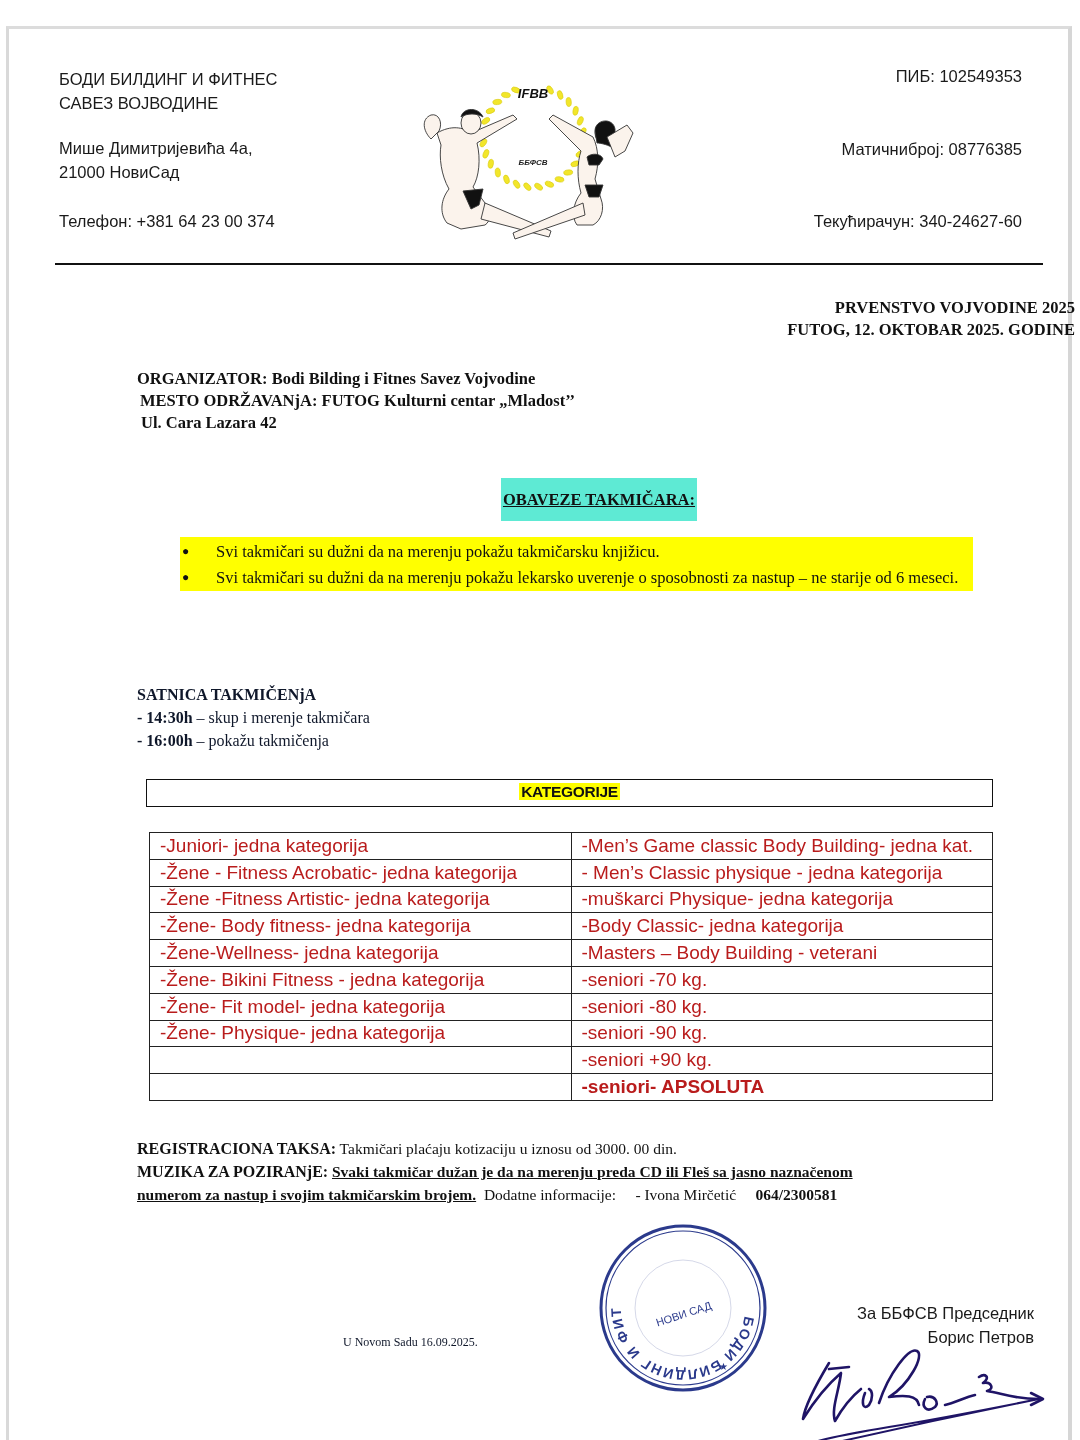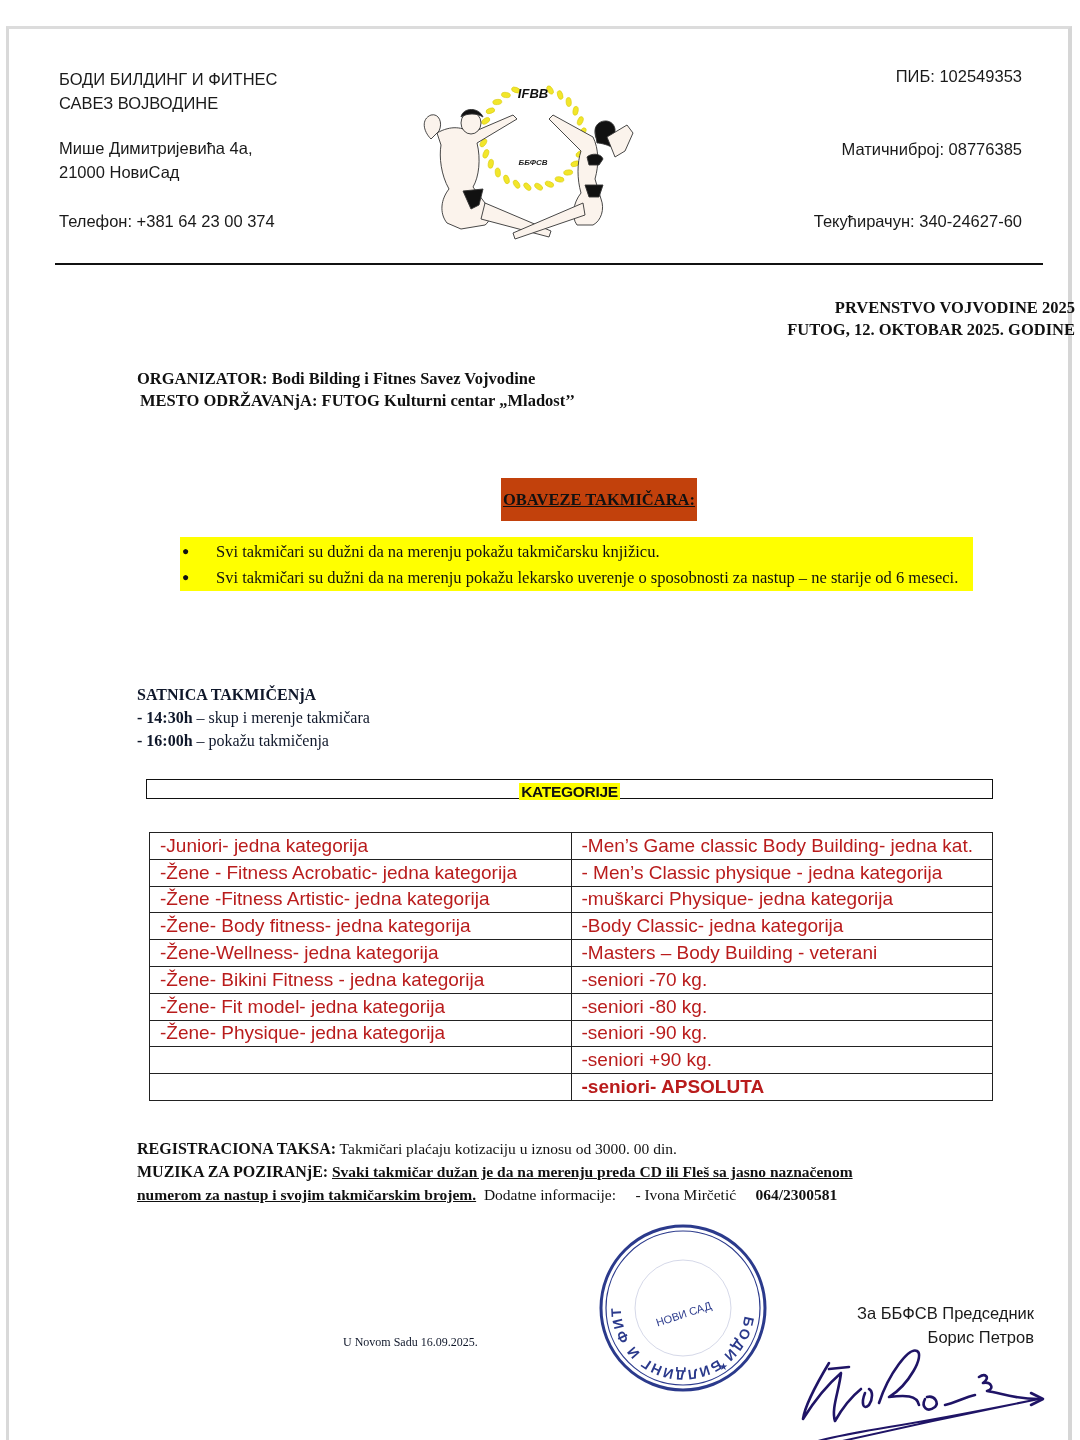--- a/index.html
+++ b/index.html
@@ -14,26 +14,26 @@
     border-left: 3px solid #d9d9d9; border-top: 3px solid #dcdcdc; border-right: 4px solid #d6d6d6;
     box-sizing: border-box;
   }
   .abs { position: absolute; }
   .calibri { font-family: "Liberation Sans", sans-serif; font-size: 16.5px; line-height: 24px; color: #1a1a1a; }
   .serif { font-family: "Liberation Serif", serif; color: #0f172a; }
   .right { text-align: right; }
   .hr { position: absolute; left: 46px; top: 234px; width: 988px; height: 2px; background: #111; }
   .title { font-family: "Liberation Serif", serif; font-weight: bold; font-size: 16.5px; line-height: 22px; text-align: center; }
   .org { font-family: "Liberation Serif", serif; font-weight: bold; font-size: 16.5px; line-height: 22px; }
-  .obaveze { font-family: "Liberation Serif", serif; font-weight: bold; font-size: 16.5px; text-decoration: underline; background:#c2410c; padding: 12px 2px; }
+  .obaveze { font-family: "Liberation Serif", serif; font-weight: bold; font-size: 16.5px; text-decoration: underline; background:#5eead4; padding: 12px 2px; }
   .bullets { position: absolute; left: 171px; top: 508px; width: 793px; background:#ffff00; padding: 4px 0 3px 0; }
   .bullet { display: flex; font-family: "Liberation Serif", serif; font-size: 16.5px; line-height: 21px; margin-bottom: 5px; }
   .bullet:last-child { margin-bottom: 0; }
   .bdot { width: 34px; flex: 0 0 34px; padding-left: 2px; font-size: 12px; }
-  .kat-box { position: absolute; left: 143px; top: 750px; width: 847px; height: 20px; border: 1.5px solid #111; box-sizing: border-box; text-align: center; }
+  .kat-box { position: absolute; left: 143px; top: 750px; width: 847px; height: 28px; border: 1.5px solid #111; box-sizing: border-box; text-align: center; }
   .kat-label { font-family: "Liberation Sans", sans-serif; font-weight: bold; font-size: 15.5px; line-height: 24px; background: #ffff00; padding: 0 2px; letter-spacing: -0.3px; }
   table.cats { position: absolute; left: 146px; top: 803px; width: 844px; border-collapse: collapse; }
   table.cats td { border: 1.3px solid #222; height: 26.8px; padding: 0 0 0 10px; font-family: "Liberation Sans", sans-serif; font-size: 19px; color: #b91c1c; width: 50%; box-sizing: border-box; }
   table.cats td.b { font-weight: bold; }
   .body-serif { font-family: "Liberation Serif", serif; font-size: 15.5px; line-height: 23px; }
   .u { text-decoration: underline; font-weight: bold; margin-top: 21px; }
   .stamp { position: absolute; left: 592px; top: 1217px; }
   .sig { position: absolute; left: 770px; top: 1305px; }
 </style>
 </head>
@@ -112,20 +112,21 @@
   <div class="hr"></div>
 
   <div class="abs title" style="left:0; width:1066px; top:268px;text-align:right;">
     <div>PRVENSTVO VOJVODINE 2025</div>
     <div>FUTOG, 12. OKTOBAR 2025. GODINE</div>
   </div>
 
   <div class="abs org" style="left:128px; top:339px;">
     <div><span>ORGANIZATOR:</span> <span>Bodi Bilding i Fitnes Savez Vojvodine</span></div>
     <div style="padding-left:3px;"><span>MESTO ODRŽAVANjA:</span> <span>FUTOG Kulturni centar „Mladost’’</span></div>
+    <div style="padding-left:4px;">Ul. Cara Lazara 42</div>
   </div>
 
   <div class="abs" style="left:0; width:1180px; top:461px; text-align:center;">
     <span class="obaveze">OBAVEZE TAKMIČARA:</span>
   </div>
   <div class="bullets">
     <div class="bullet">
       <span class="bdot">●</span>
       <span>Svi takmičari su dužni da na merenju pokažu takmičarsku knjižicu.</span>
     </div>

